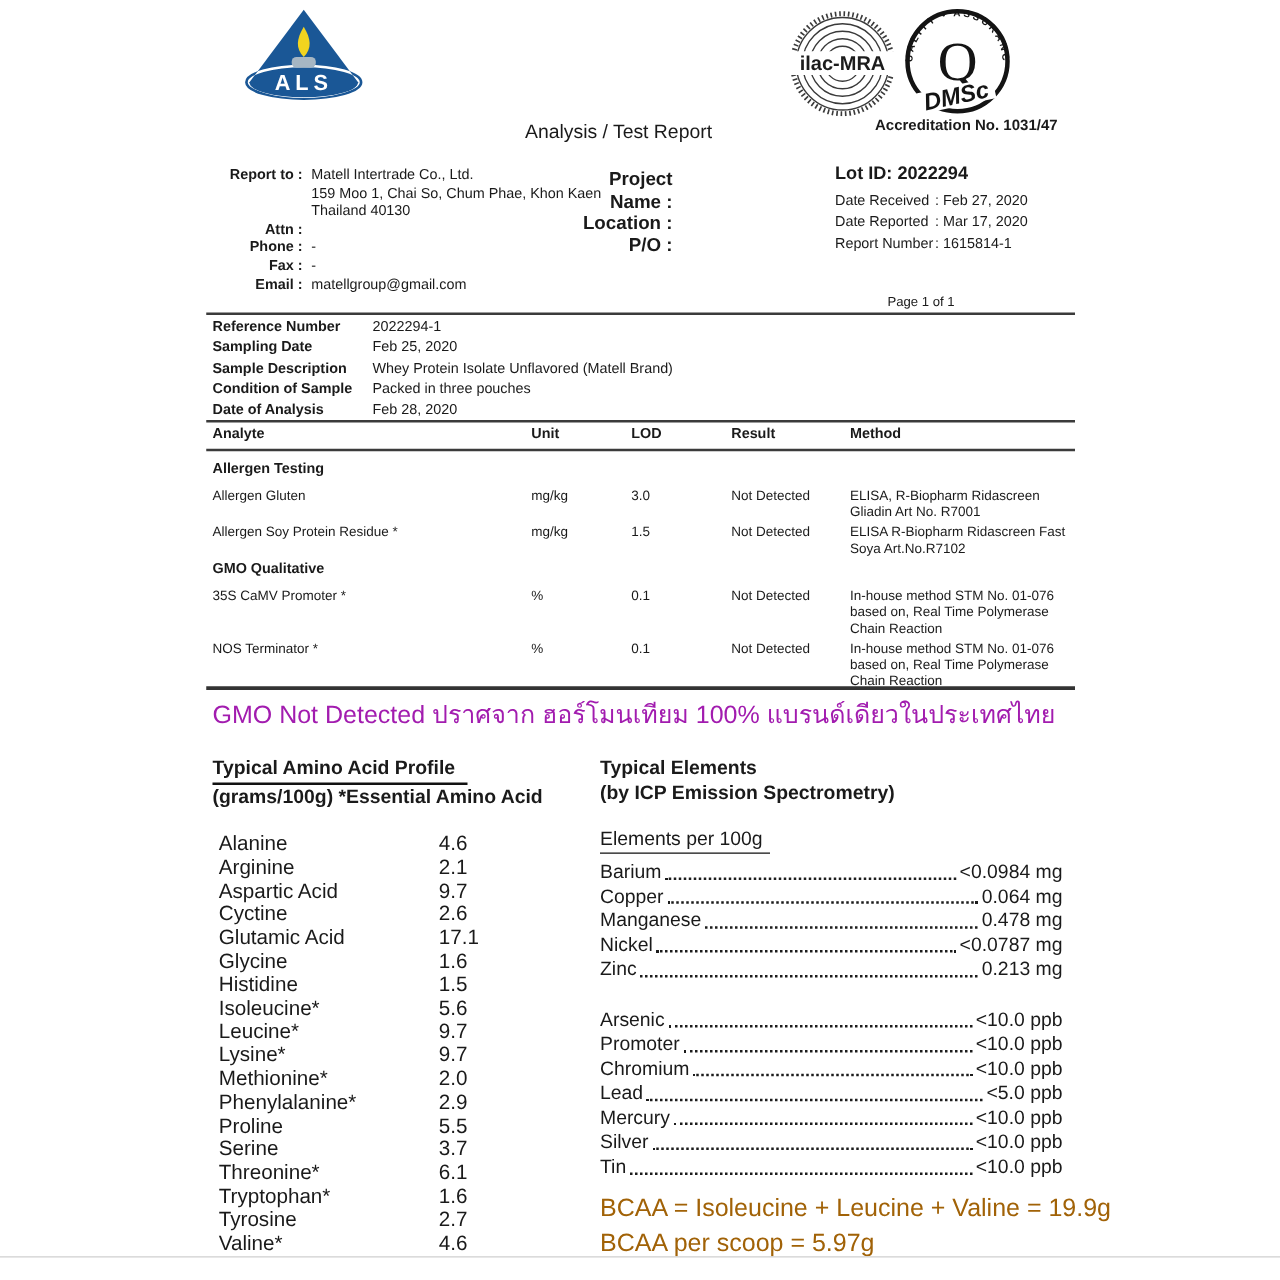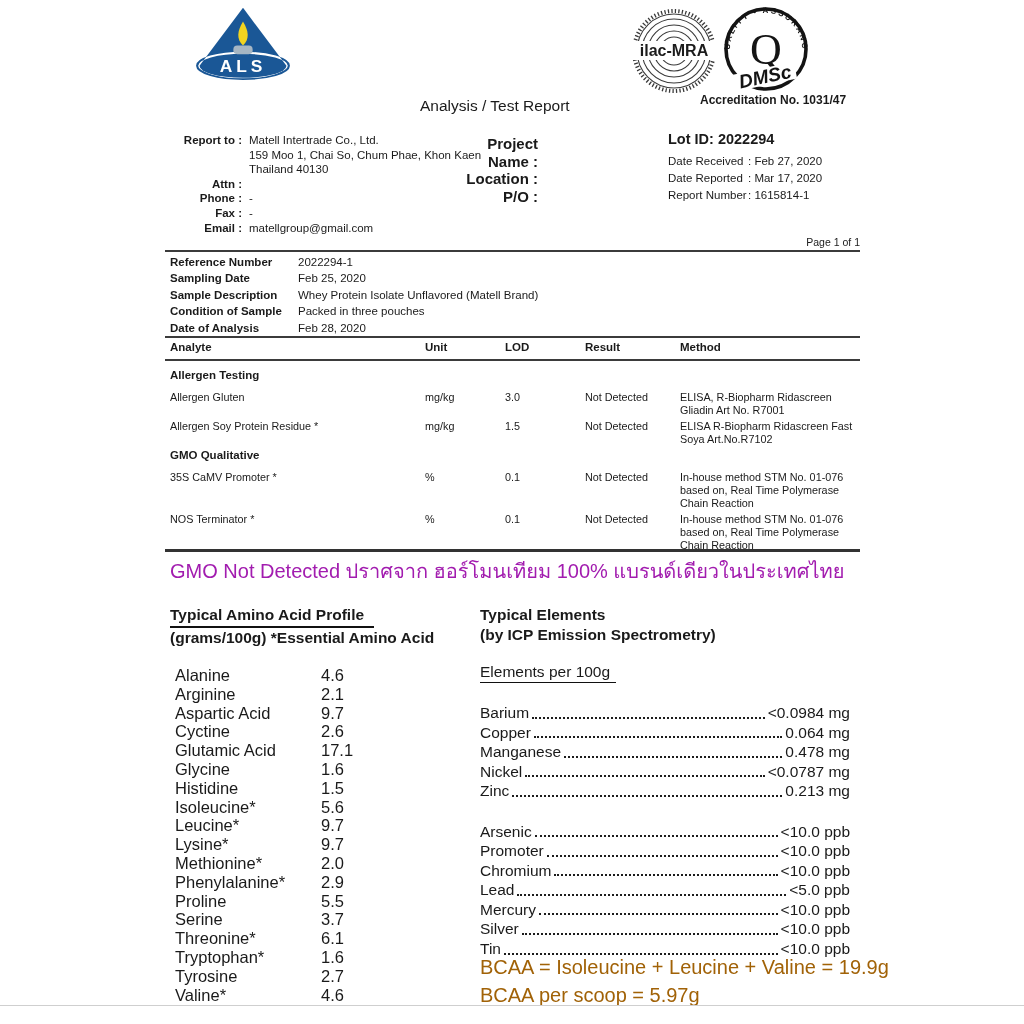--- a/index.html
+++ b/index.html
@@ -21,21 +21,21 @@
   .c-value{margin-left:7px;white-space:nowrap;}
 
   .project{position:absolute;left:452px;top:135px;width:86px;text-align:right;
            font-weight:bold;font-size:15px;line-height:17.6px;}
 
   .lot{position:absolute;left:668px;top:131px;font-size:11.5px;}
   .lot-id{font-size:14.5px;font-weight:bold;margin-bottom:6px;}
   .lot-row{display:flex;line-height:17px;}
   .lot-label{width:80px;flex:none;}
 
-  .page-num{position:absolute;left:740px;top:236px;width:120px;text-align:right;font-size:10.5px;}
+  .page-num{position:absolute;left:710px;top:236px;width:120px;font-size:10.5px;}
 
   
   .rule{position:absolute;left:165px;width:695px;background:#3b3b3b;}
   .rule-1{top:250px;height:2px;}
   .rule-2{top:336px;height:1.5px;}
   .rule-3{top:359px;height:2px;}
   .rule-4{top:549px;height:2.5px;background:#333;}
   .rule-bottom{position:absolute;left:0;top:1005px;width:1024px;height:1px;background:#cfcfcf;}
 
   .reference{position:absolute;left:170px;top:254px;font-size:11.5px;line-height:16.4px;}
@@ -50,25 +50,25 @@
   .t-method{white-space:pre-line;}
 
   .gmo-banner{position:absolute;left:170px;top:555px;font-size:20px;color:#a21caf;white-space:nowrap;}
 
   .col-head{position:absolute;top:605px;font-size:15.5px;font-weight:bold;line-height:19.5px;}
   .amino-head{left:170px;}
   .elements-head{left:480px;}
   .u-line{display:inline-block;border-bottom:2px solid #111;padding:0 10px 1px 0;}
 
   .amino-list{position:absolute;left:175px;top:666px;font-size:16.5px;line-height:18.8px;width:250px;}
-  .a-row{display:flex;}
+  .a-row{display:flex;gap:30px;}
   .a-name{width:146px;flex:none;}
 
   .elements-block{position:absolute;left:480px;top:663px;width:370px;font-size:15.5px;}
-  .e-header{display:inline-block;border-bottom:1.5px solid #111;padding:0 6px 1px 0;margin-bottom:20px;}
+  .e-header{display:inline-block;border-bottom:1.5px solid #111;padding:0 6px 1px 0;margin-bottom:5px;}
   .e-row{display:flex;line-height:19.55px;}
   .e-name{white-space:nowrap;}
   .e-dots{flex:1;border-bottom:2.2px dotted #1c1c1c;margin:0 3px 4px 3px;}
   .e-value{white-space:nowrap;}
   .e-group2{margin-top:21px;}
 
   .bcaa{position:absolute;left:480px;top:954px;font-size:20px;color:#a16207;line-height:27.5px;}
 </style>
 </head>
 <body>

